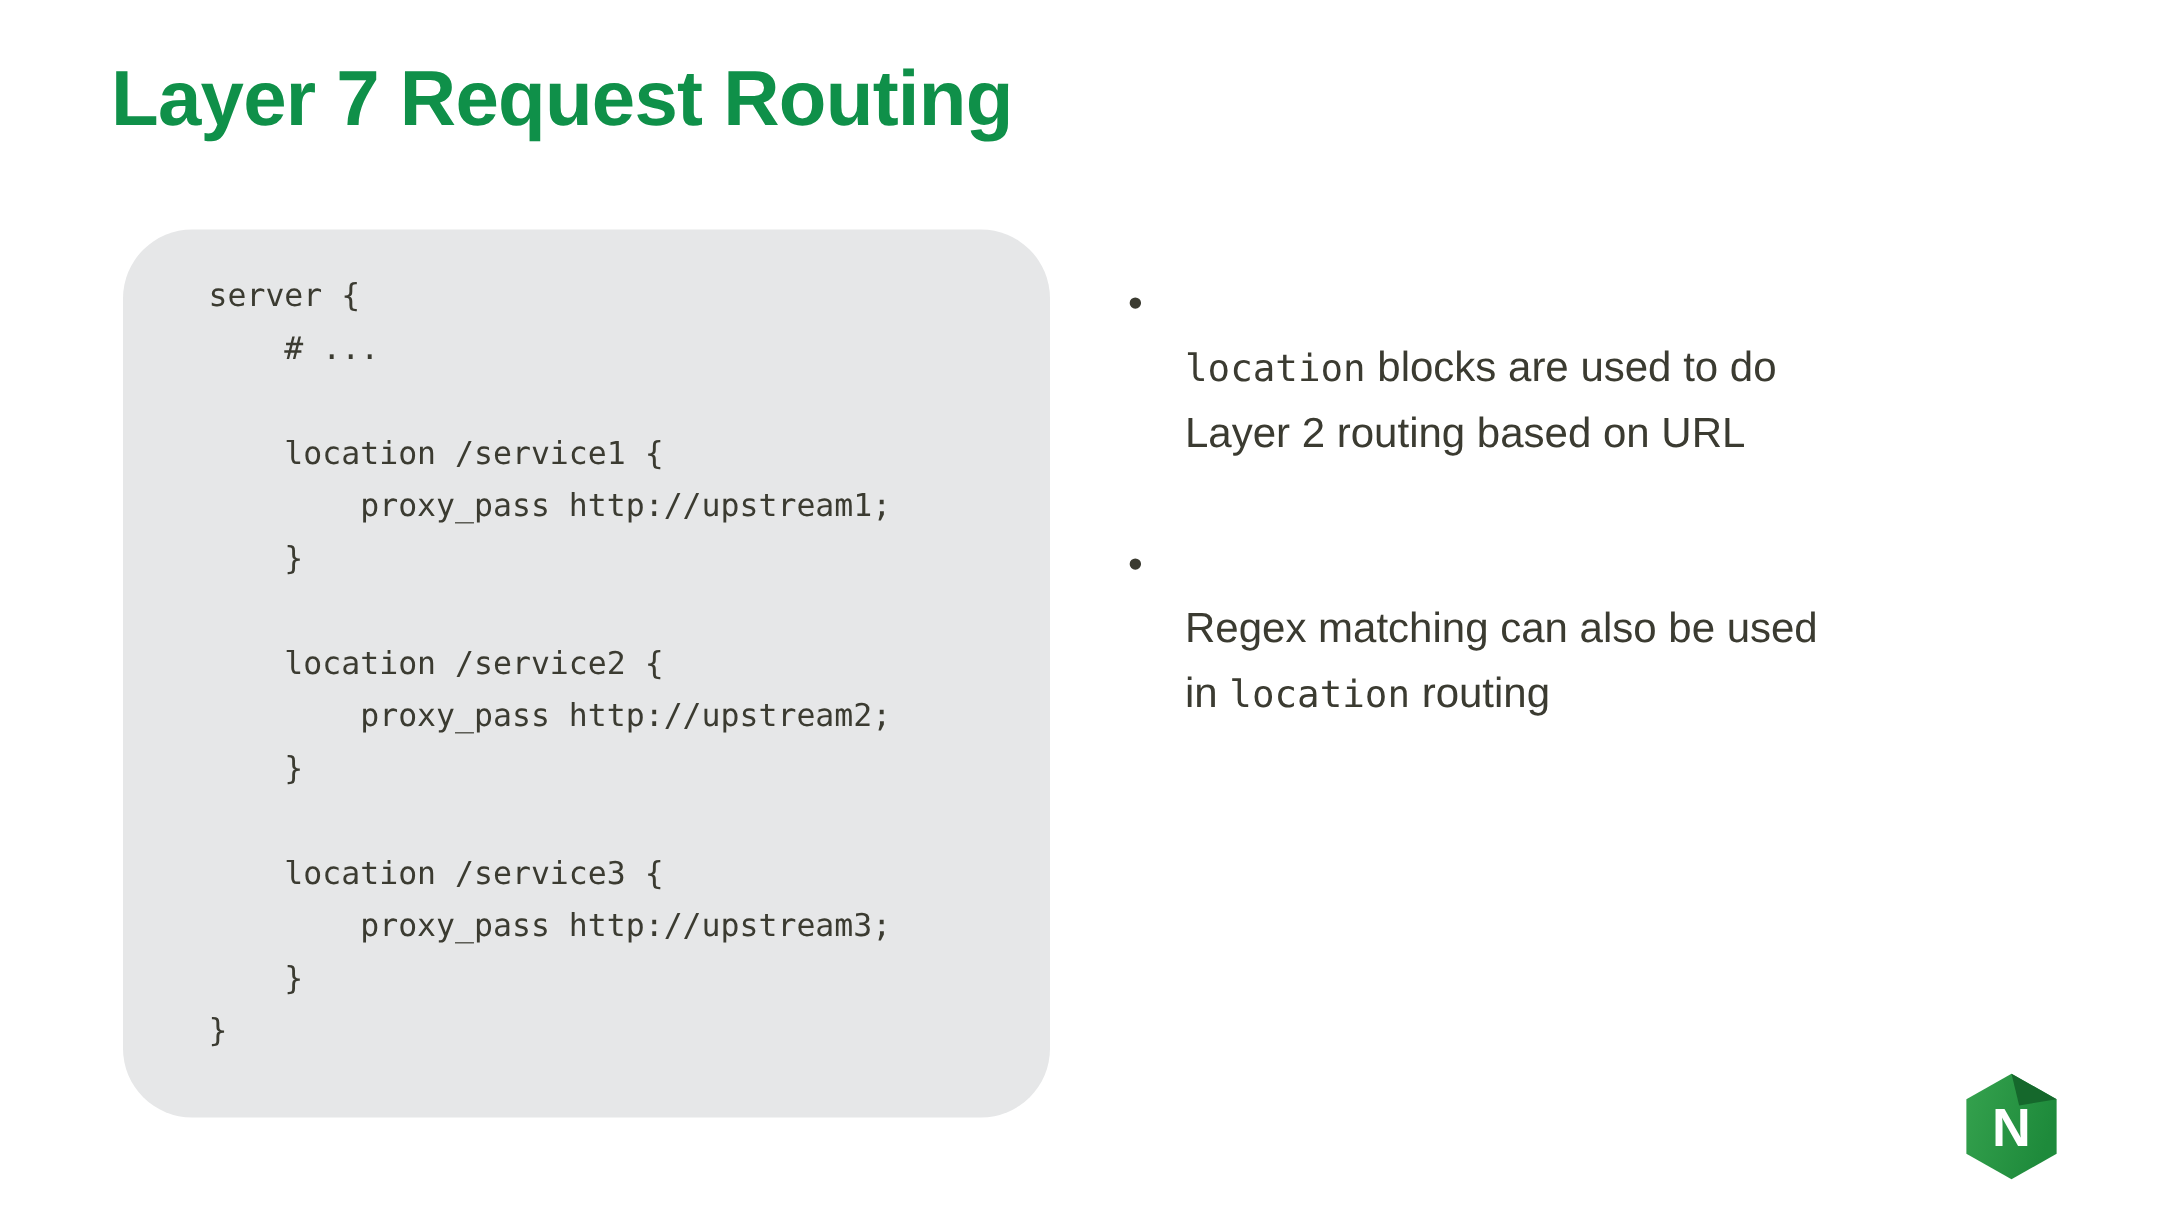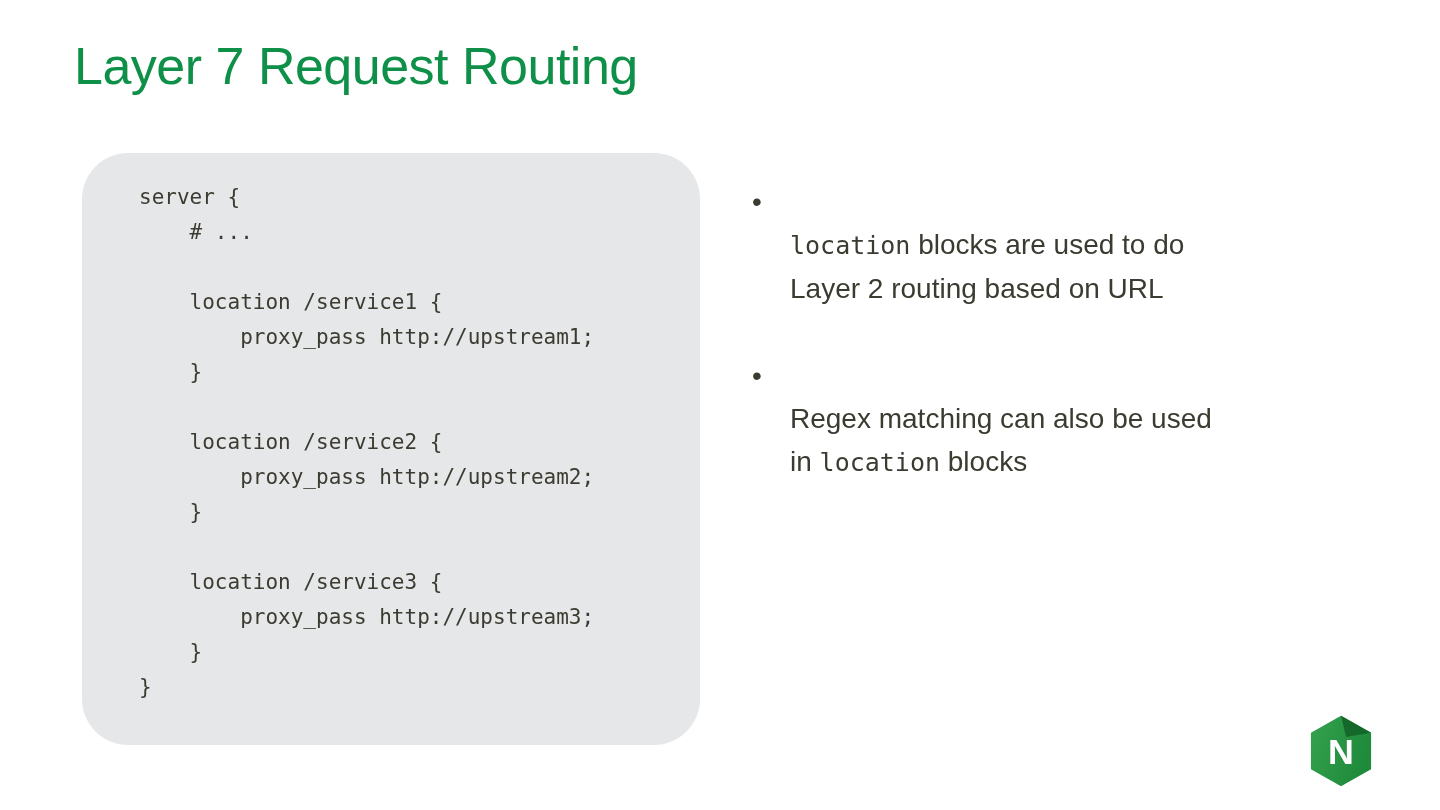--- a/index.html
+++ b/index.html
@@ -12,21 +12,21 @@
     height: 810px;
     background: #ffffff;
     overflow: hidden;
   }
 
   .slide-title {
     position: absolute;
     left: 74px;
     top: 36px;
     font-size: 52px;
-    font-weight: 400;
+    font-weight: 700;
     letter-spacing: -0.5px;
     color: #0f9049;
     white-space: nowrap;
   }
 
   .code-panel {
     position: absolute;
     left: 82px;
     top: 153px;
     width: 618px;
@@ -111,21 +111,21 @@
 }</pre>
   </div>
 
   <ul class="bullet-list">
     <li class="bullet-item">
       <span class="marker">•</span><span></span><span class="mono">location</span><span> blocks are used to do
 Layer 2 routing based on URL</span>
     </li>
     <li class="bullet-item">
       <span class="marker">•</span><span>Regex matching can also be used
-in </span><span class="mono">location</span><span> blocks</span>
+in </span><span class="mono">location</span><span> routing</span>
     </li>
   </ul>
 
   <svg class="nginx-logo" viewBox="0 0 100 112" xmlns="http://www.w3.org/2000/svg">
     <defs>
       <linearGradient id="hexGrad" x1="0" y1="0" x2="1" y2="0.35">
         <stop offset="0" stop-color="#35a24e"></stop>
         <stop offset="1" stop-color="#1e8a3b"></stop>
       </linearGradient>
     </defs>

